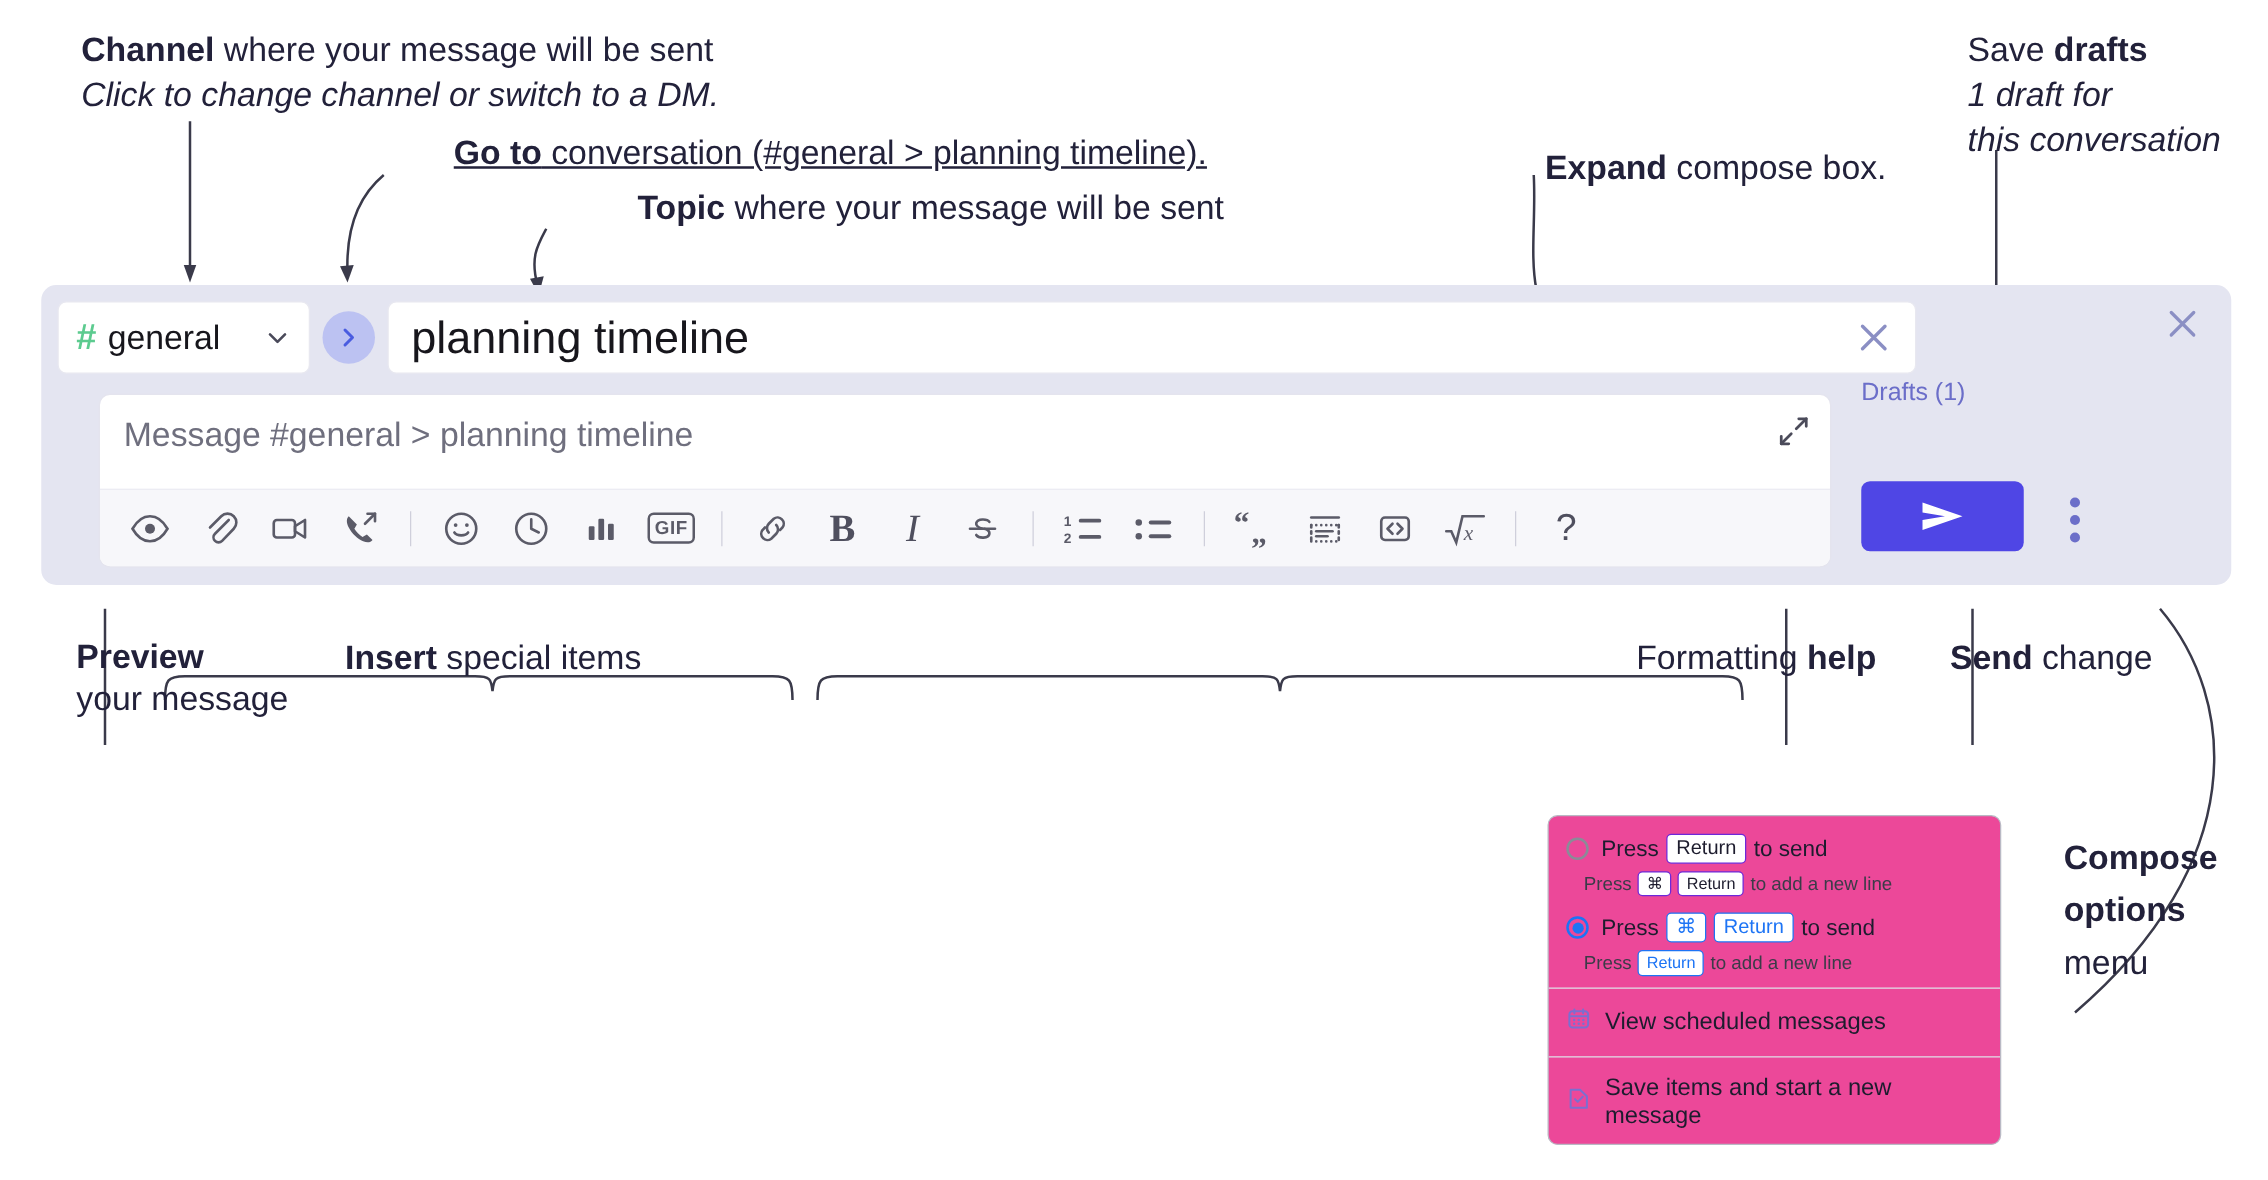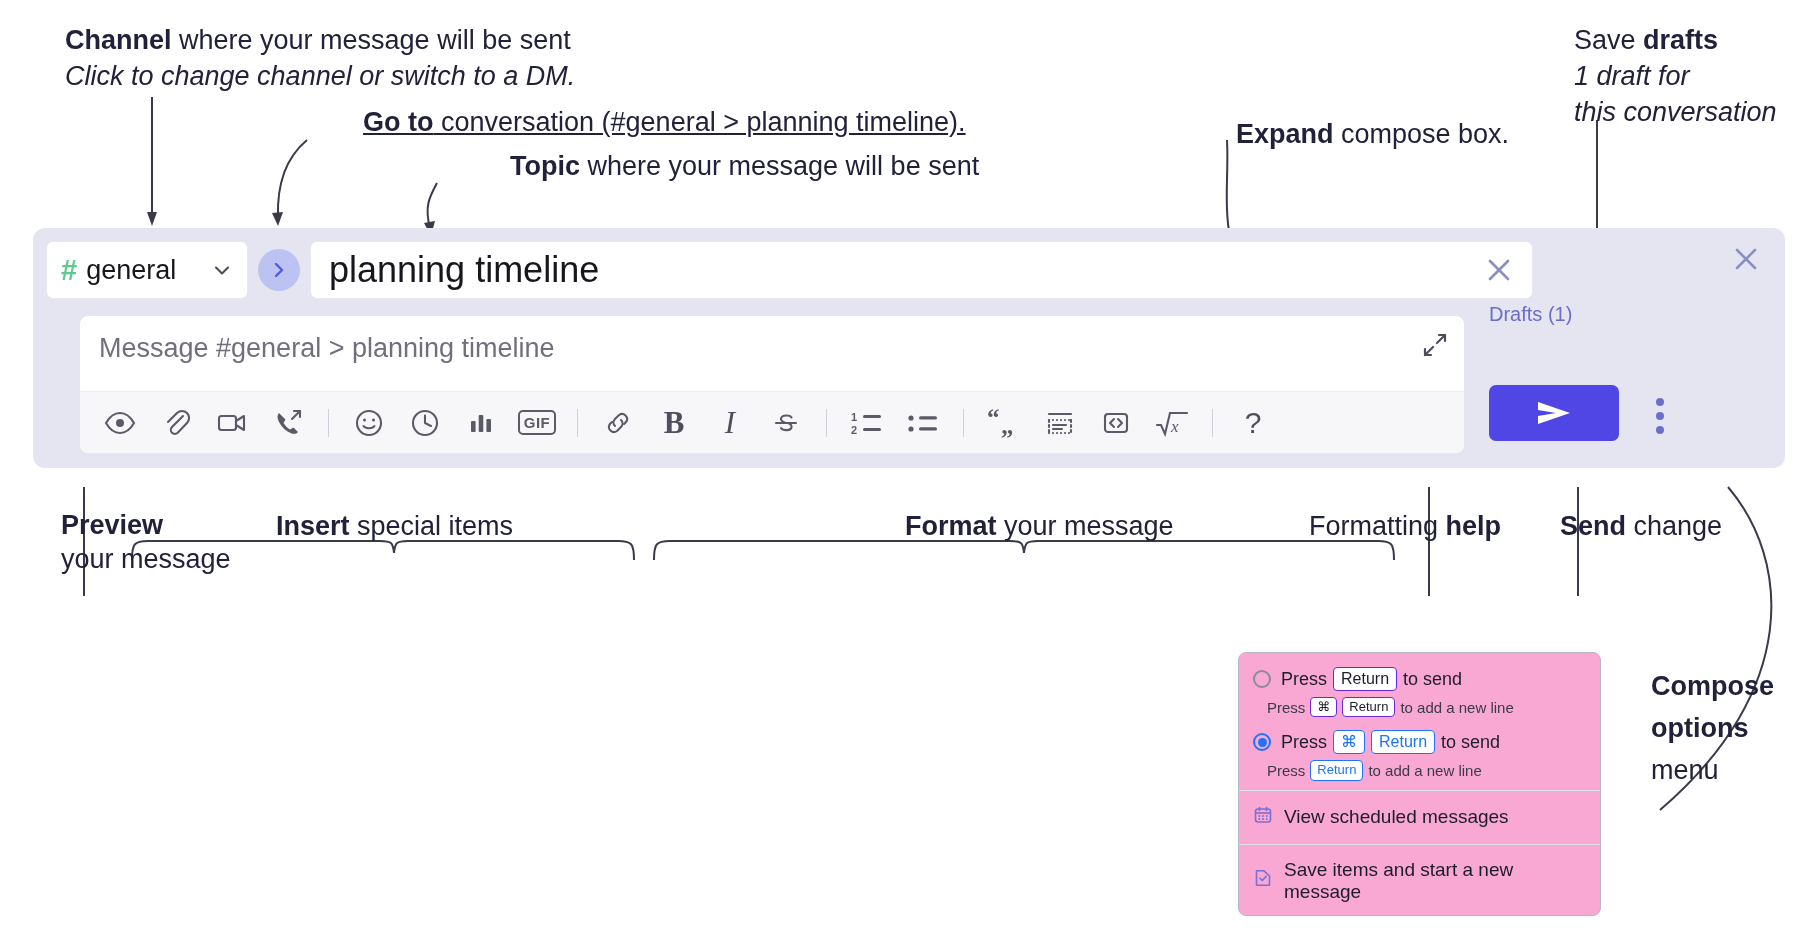--- a/index.html
+++ b/index.html
@@ -101,21 +101,21 @@
   }
   .kebab{
     position:absolute;left:1648px;top:394px;width:24px;height:44px;
     display:flex;flex-direction:column;align-items:center;justify-content:center;gap:6px;
   }
   .kebab i{display:block;width:8px;height:8px;border-radius:50%;background:#6b6ec9;}
 
   
   .popup{
     position:absolute;left:1238px;top:652px;width:363px;height:264px;
-    background:#f9a8d4;border:1px solid #b9b9c4;border-radius:8px;
+    background:#ec4899;border:1px solid #b9b9c4;border-radius:8px;
     box-sizing:border-box;
   }
   .pp-row{display:flex;align-items:center;padding:0 14px;}
   .radio{
     width:18px;height:18px;border:2px solid #8b8b98;border-radius:50%;
     flex:none;margin-right:10px;box-sizing:border-box;
     display:flex;align-items:center;justify-content:center;
   }
   .radio.on{border-color:#1d74f5;}
   .radio.on::after{content:"";width:9px;height:9px;border-radius:50%;background:#1d74f5;}
@@ -384,23 +384,20 @@
 
   <div class="anno" style="left:28px;top:508px;line-height:34px;">
     <b>Preview</b><br>
     <span>your message</span>
   </div>
 
   <div class="anno" style="left:243px;top:508px;">
     <b>Insert</b><span> special items</span>
   </div>
 
-  <div class="anno" style="left:872px;top:508px;">
-    <b>Format</b><span> your message</span>
-  </div>
 
   <div class="anno" style="left:1276px;top:508px;">
     <span>Formatting </span><b>help</b>
   </div>
 
   <div class="anno" style="left:1527px;top:508px;">
     <b>Send</b><span> change</span>
   </div>
 
   <div class="anno" style="left:1618px;top:665px;line-height:42px;">

